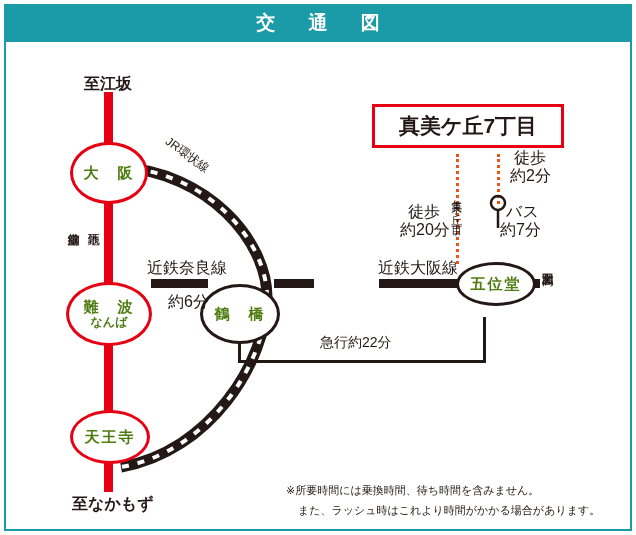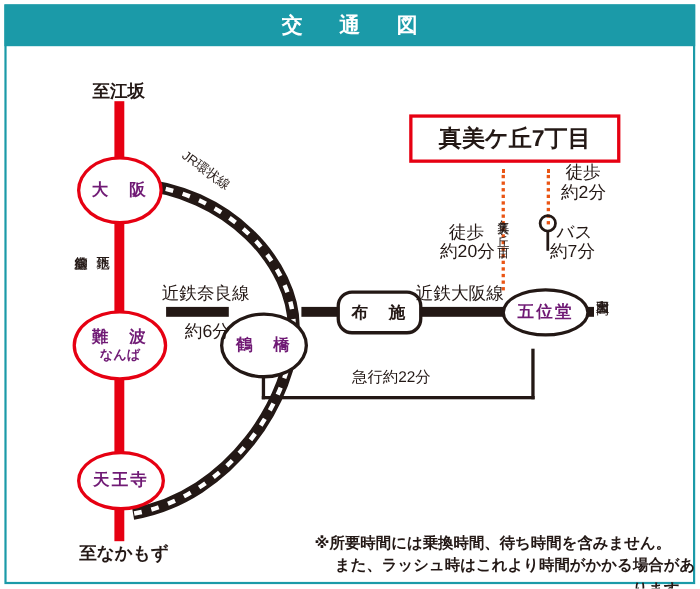--- a/index.html
+++ b/index.html
@@ -41,21 +41,21 @@
   .blackline{position:absolute;background:#231815;}
 
   
   .dotline{position:absolute;border-left:3px dotted #ea5514;}
 
   
   .station{
     position:absolute;border:3px solid #231815;background:#ffffff;
     border-radius:50%;box-sizing:border-box;
     display:flex;align-items:center;justify-content:center;
-    font-weight:bold;color:#701a75;text-align:center;line-height:1.1;
+    font-weight:bold;color:#4d7c0f;text-align:center;line-height:1.1;
   }
   .station.red{border-color:#e60012;}
   .station .nm{font-size:15px;letter-spacing:2px;}
   .station .sub{font-size:12px;letter-spacing:0px;}
 
   
   .station-rect{
     position:absolute;border:3px solid #231815;background:#fff;
     border-radius:14px;box-sizing:border-box;
     display:flex;align-items:center;justify-content:center;
@@ -65,21 +65,21 @@
   
   .callout{
     position:absolute;border:3px solid #e60012;background:#fff;
     box-sizing:border-box;display:flex;align-items:center;justify-content:center;
     font-weight:bold;font-size:21px;color:#231815;letter-spacing:0px;
   }
 
   
   .loop{position:absolute;}
 
-  .note{position:absolute;font-size:14px;color:#231815;line-height:1.6;font-weight:bold;}
+  .note{position:absolute;font-size:11px;color:#231815;line-height:1.6;}
 
   .pin{position:absolute;}
 </style>
 </head>
 <body>
 
 <div id="root">
 
   <div class="frame"></div>
 
@@ -125,23 +125,20 @@
 
     <div class="station red" style="left:62px;top:240px;width:86px;height:64px;flex-direction:column;">
       <span class="nm">難　波</span>
       <span class="sub">なんば</span>
     </div>
 
     <div class="station" style="left:196px;top:242px;width:80px;height:60px;">
       <span class="nm">鶴　橋</span>
     </div>
 
-    <div class="station-rect" style="left:302px;top:222px;width:78px;height:40px;">
-      <span>布　施</span>
-    </div>
 
     <div class="station red" style="left:66px;top:368px;width:80px;height:54px;">
       <span class="nm">天王寺</span>
     </div>
 
     <div class="station" style="left:452px;top:220px;width:80px;height:44px;">
       <span class="nm">五位堂</span>
     </div>
 
     <div class="callout" style="left:368px;top:62px;width:192px;height:44px;">

